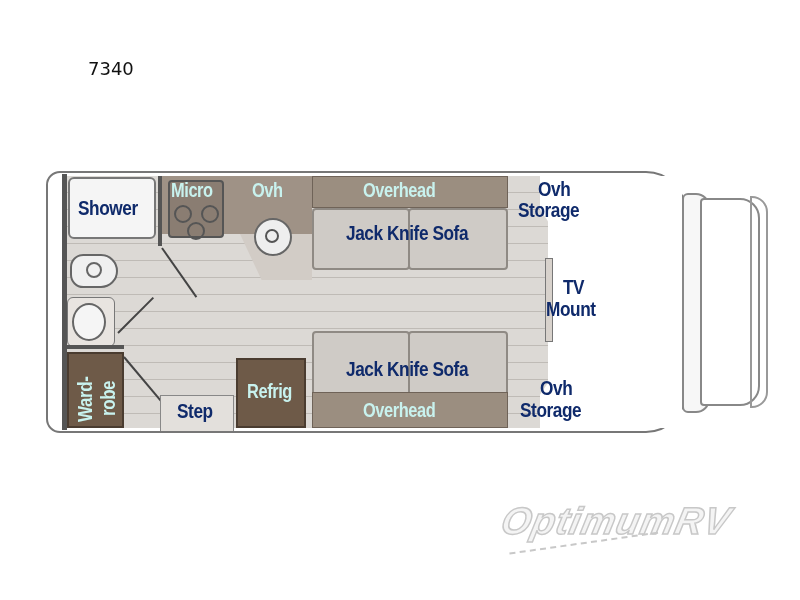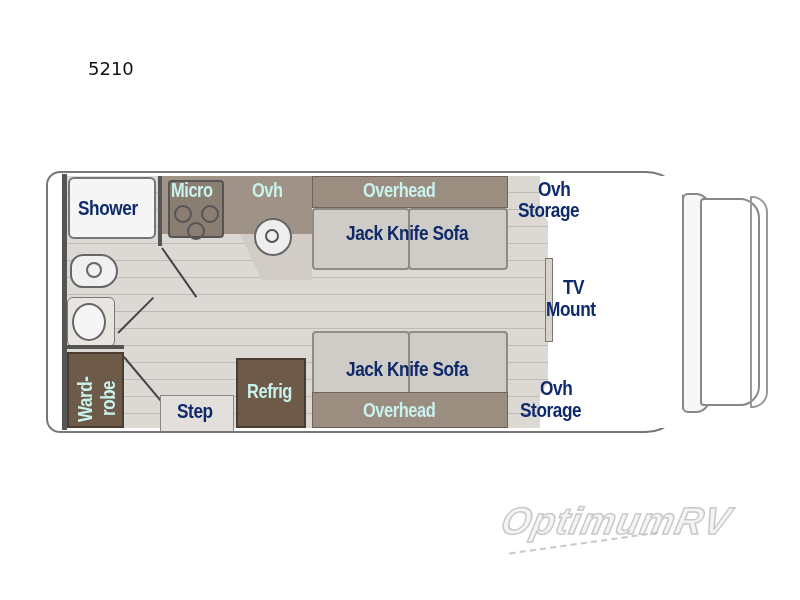--- a/index.html
+++ b/index.html
@@ -11,21 +11,21 @@
   .mint{color:#c8f2ee;}
   .floor{background:repeating-linear-gradient(180deg,#dcd9d5 0px,#dcd9d5 16px,#bfbbb6 16px,#bfbbb6 17px);}
   .counter{background:#9f9286;}
   .cab{background:#6e5a48;border:2px solid #4a3c30;box-sizing:border-box;}
   .sofa{background:#cfcbc6;border:2px solid #8f8a84;box-sizing:border-box;border-radius:4px;}
   .ovh{background:#9b8e80;border:1px solid #6f6358;box-sizing:border-box;}
 </style>
 </head>
 <body>
 
-<div class="model">5210</div>
+<div class="model">7340</div>
 
 <div class="abs" style="left:0;top:0;width:800px;height:600px;">
 
   <div class="abs" style="left:46px;top:171px;width:640px;height:262px;border:2px solid #777;border-radius:14px 40px 40px 14px;background:#fff;box-sizing:border-box;"></div>
 
   <div class="abs" style="left:682px;top:193px;width:28px;height:220px;border:2px solid #888;border-radius:6px 14px 14px 6px;background:#f7f7f7;box-sizing:border-box;"></div>
   <div class="abs" style="left:700px;top:198px;width:60px;height:208px;border:2px solid #888;border-radius:4px 20px 20px 4px;background:#fff;box-sizing:border-box;"></div>
   <div class="abs" style="left:750px;top:196px;width:18px;height:212px;border:2px solid #999;border-radius:0 16px 16px 0;box-sizing:border-box;"></div>
 
   <div class="abs floor" style="left:64px;top:176px;width:486px;height:252px;"></div>

